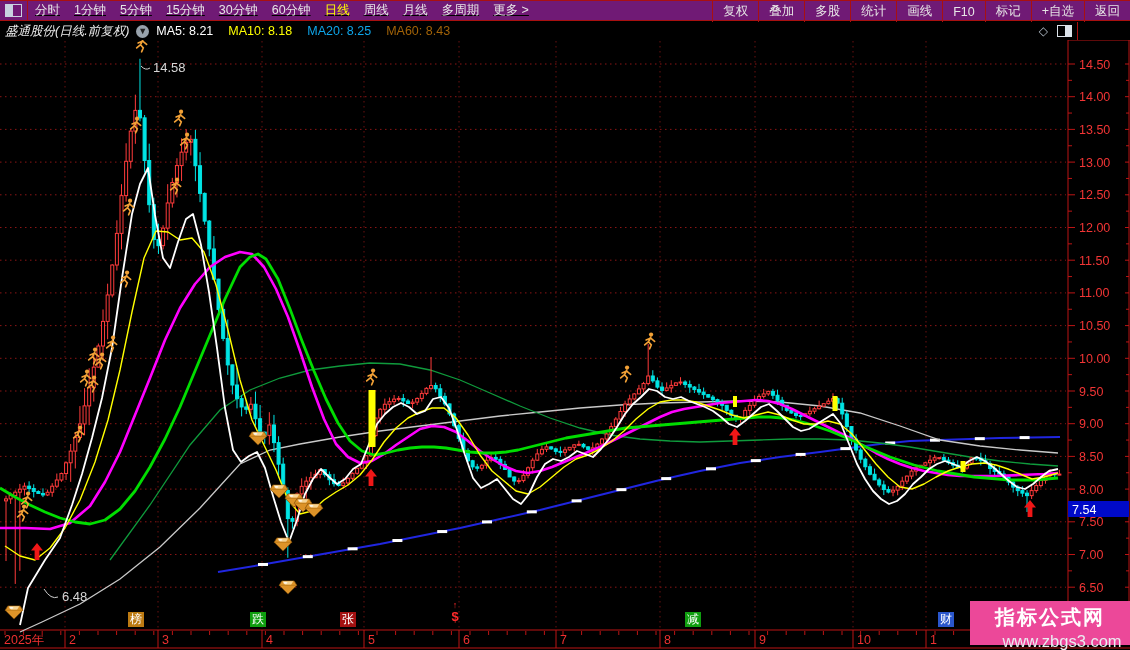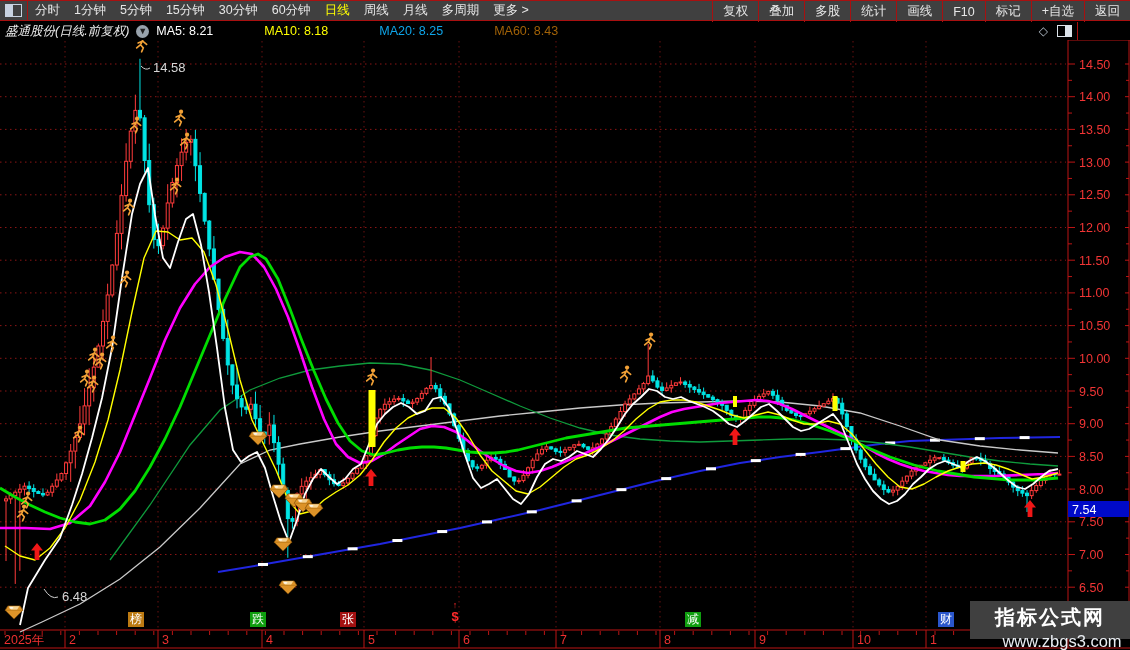--- a/index.html
+++ b/index.html
@@ -1,21 +1,21 @@
 <!DOCTYPE html>
 <html><head>
 <meta charset="utf-8">
 <style>
   html,body{margin:0;padding:0;background:#000;}
   body{width:1130px;height:650px;position:relative;overflow:hidden;
        font-family:"Liberation Sans","DejaVu Sans",sans-serif;}
   
-  .topbar1{position:absolute;top:0;left:0;width:1130px;height:21px;background:#404040;
+  .topbar1{position:absolute;top:0;left:0;width:1130px;height:21px;background:#701a75;
            border-top:1px solid #a81010;border-bottom:1px solid #a81010;box-sizing:border-box;
-           display:flex;align-items:center;z-index:5;}
+           display:flex;align-items:center;z-index:5;text-decoration:underline;}
   .appicon{width:15px;height:11px;border:1px solid #c8d2e0;margin:0 5px;position:relative;flex:none;}
   .appicon::after{content:"";position:absolute;left:0;top:0;width:7px;height:11px;background:#c8d2e0;}
   .iconbox{height:21px;display:flex;align-items:center;border-right:1px solid #a81010;flex:none;}
   .nav-item{color:#e6e6e6;font-size:12.5px;padding:0 7px;white-space:nowrap;cursor:default;}
   .nav-item.active{color:#ffff00;}
   .tools{position:absolute;right:0;top:0;height:21px;display:flex;}
   .tool-item{color:#e6e6e6;font-size:12.5px;padding:0 10px;border-left:1px solid #a81010;
              display:flex;align-items:center;white-space:nowrap;}
   .topbar2{position:absolute;top:22px;left:0;width:1130px;height:18px;background:#000;
            display:flex;align-items:center;font-size:12.5px;z-index:5;}
@@ -31,21 +31,21 @@
   
   #chart{position:absolute;left:0;top:0;z-index:1;}
   
   .badge{position:absolute;top:612px;height:15px;line-height:15px;font-size:12px;color:#fff;
          padding:0 2px;z-index:3;}
   .smark{position:absolute;top:601px;z-index:3;color:#ff2a2a;display:flex;flex-direction:column;
          align-items:center;line-height:1;width:14px;}
   .smark .ar{font-size:9px;}
   .smark .sy{font-size:13px;font-weight:bold;}
   
-  .watermark{position:absolute;left:970px;top:601px;width:160px;height:38px;background:#404040;
+  .watermark{position:absolute;left:970px;top:601px;width:160px;height:44px;background:#ec4899;
              z-index:4;text-align:center;color:#fff;}
   .wm1{font-size:20px;font-weight:bold;letter-spacing:2px;margin-top:3px;}
   .wm2{font-size:16.5px;color:#e9edf2;margin-top:1px;padding-left:24px;}
 </style>
 </head>
 <body>
 
 <div class="topbar1">
   <div class="iconbox">
     <div class="appicon"></div>
@@ -72,21 +72,21 @@
       <div class="tool-item">F10</div>
       <div class="tool-item">标记</div>
       <div class="tool-item">+自选</div>
       <div class="tool-item">返回</div>
     </div>
 </div>
 
 <div class="topbar2">
   <span class="stock-title">盛通股份(日线.前复权)</span>
   <span class="chev">▼</span>
-  <span id="ma-labels" style="display:flex;gap:36px;">
+  <span id="ma-labels" style="display:flex;">
       <span class="ma" style="color: rgb(255, 255, 255);">MA5: 8.21</span>
       <span class="ma" style="color: rgb(255, 255, 0); text-align: center;">MA10: 8.18</span>
       <span class="ma" style="color: #0ea5e9;">MA20: 8.25</span>
       <span class="ma" style="color: #a16207;">MA60: 8.43</span>
     </span>
 </div>
 <div class="row2-icons">
   <span class="diamond-icon">◇</span>
   <span class="panes-icon"></span>
 </div>

